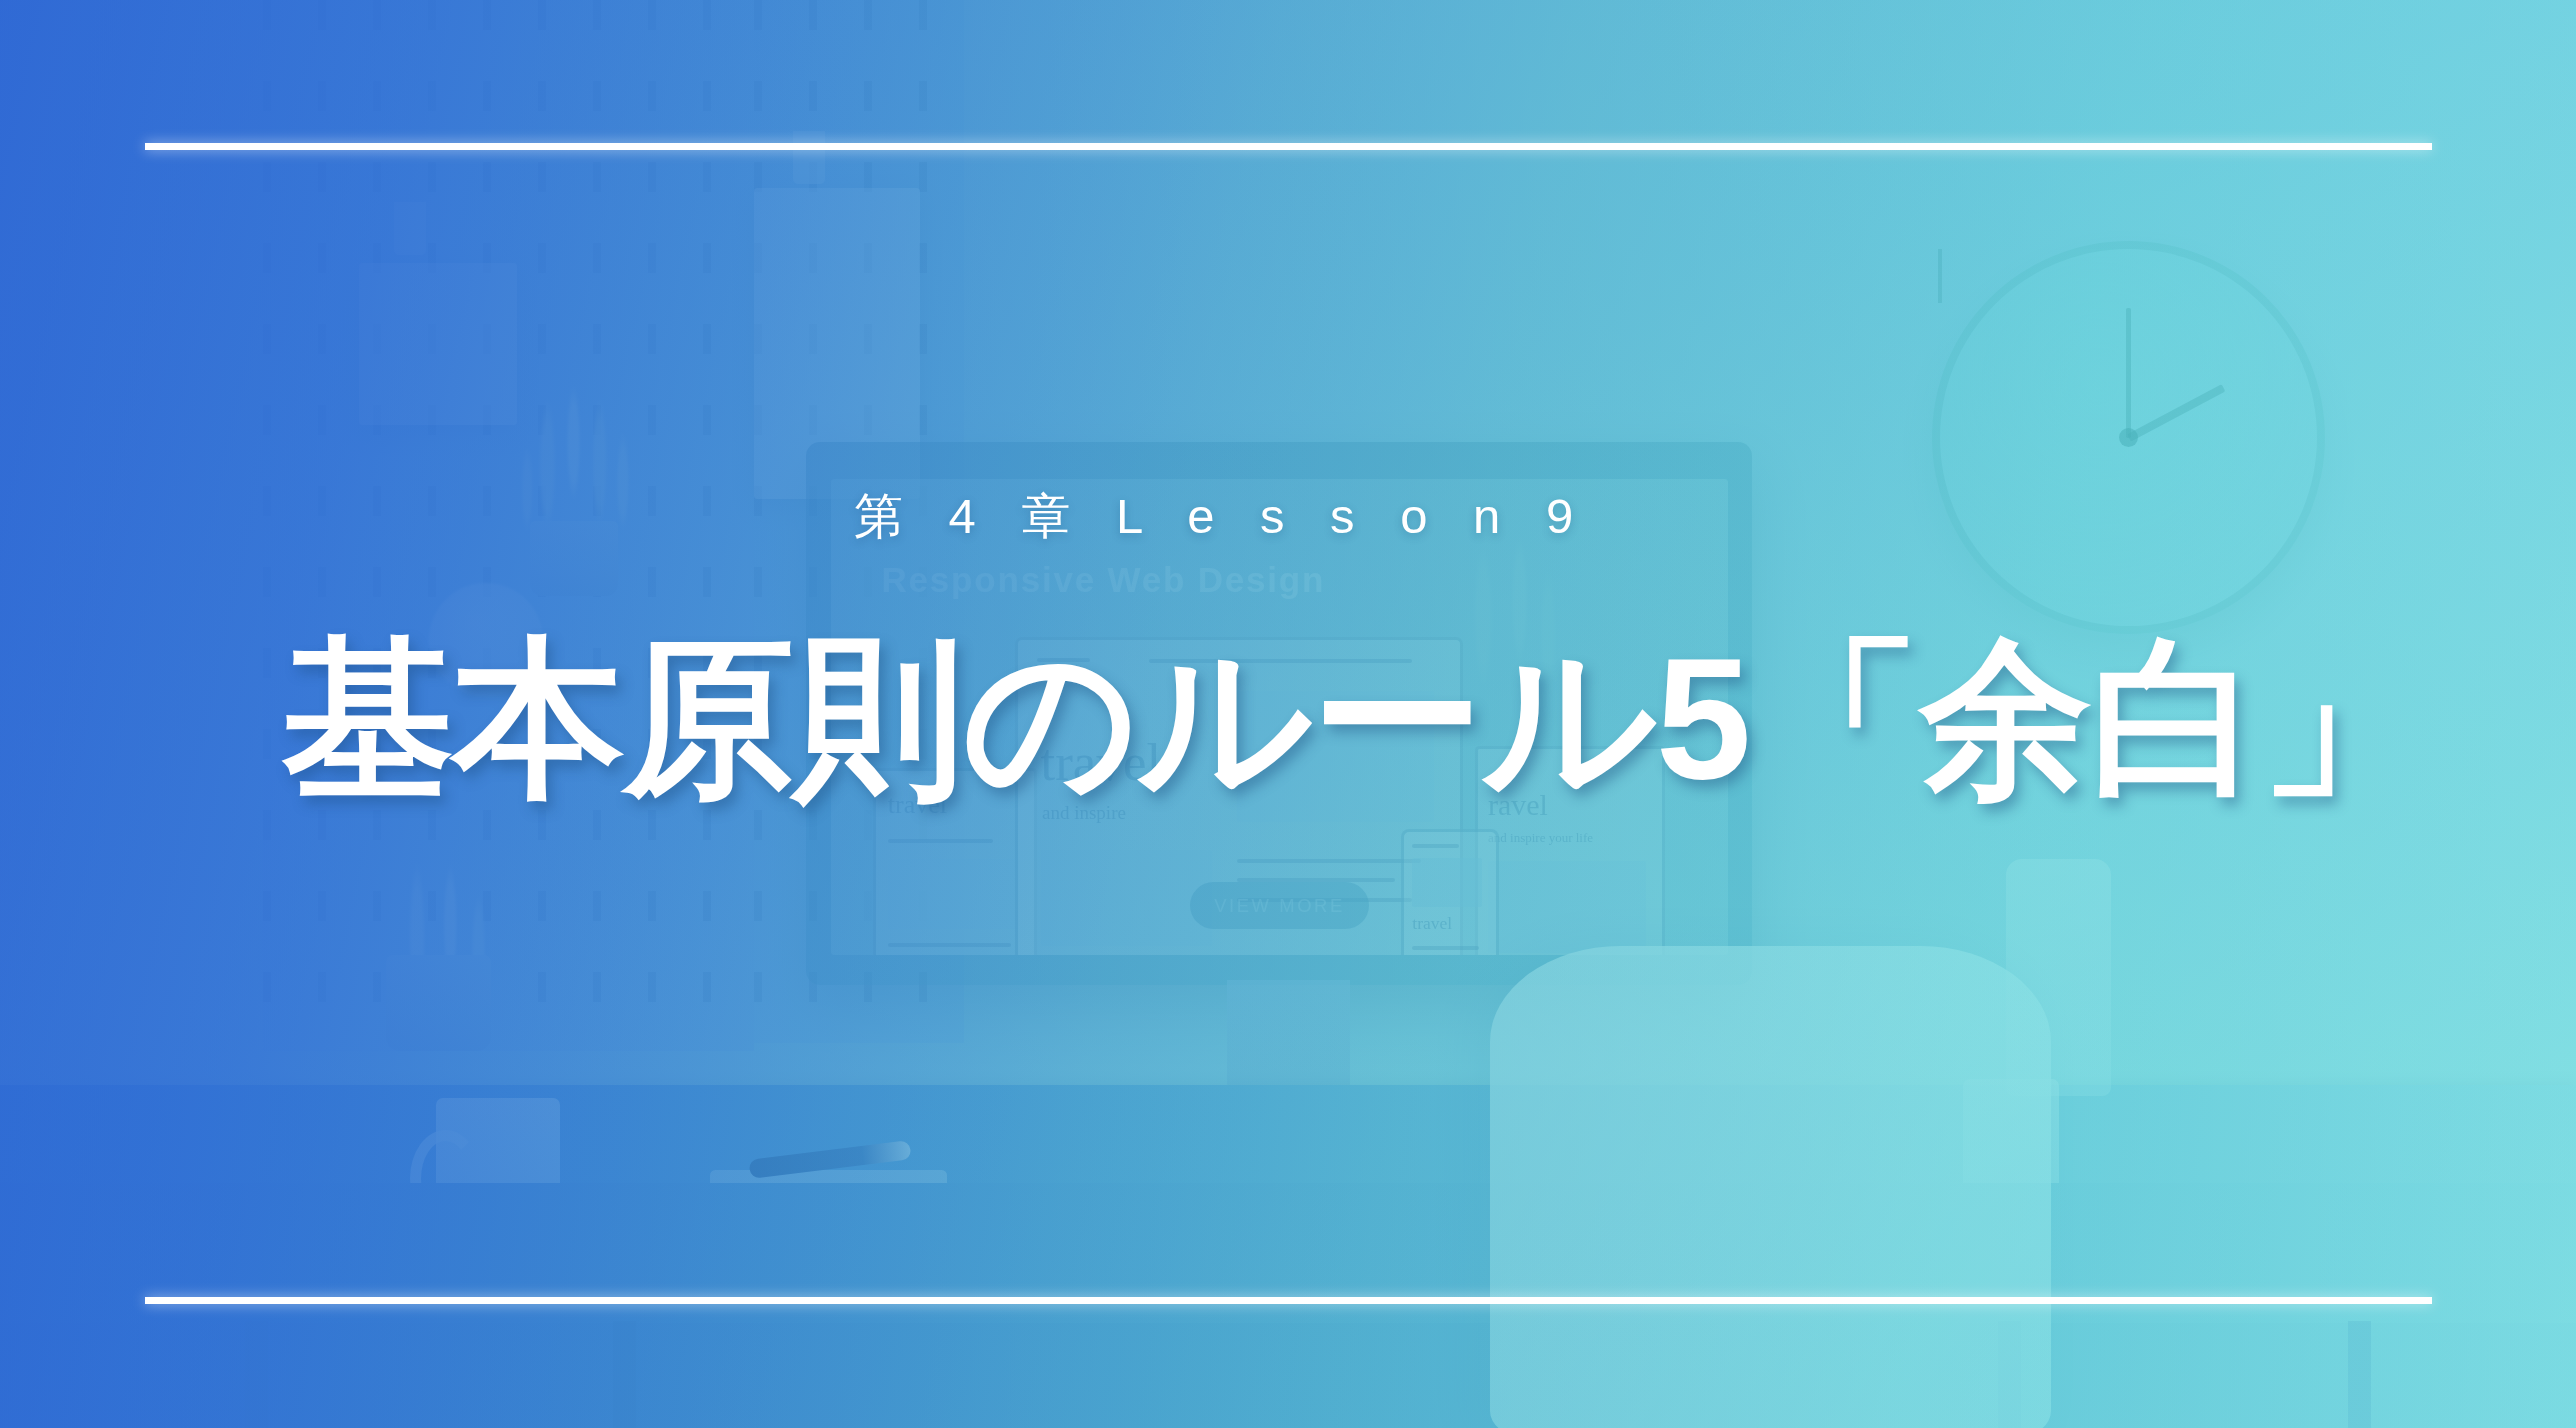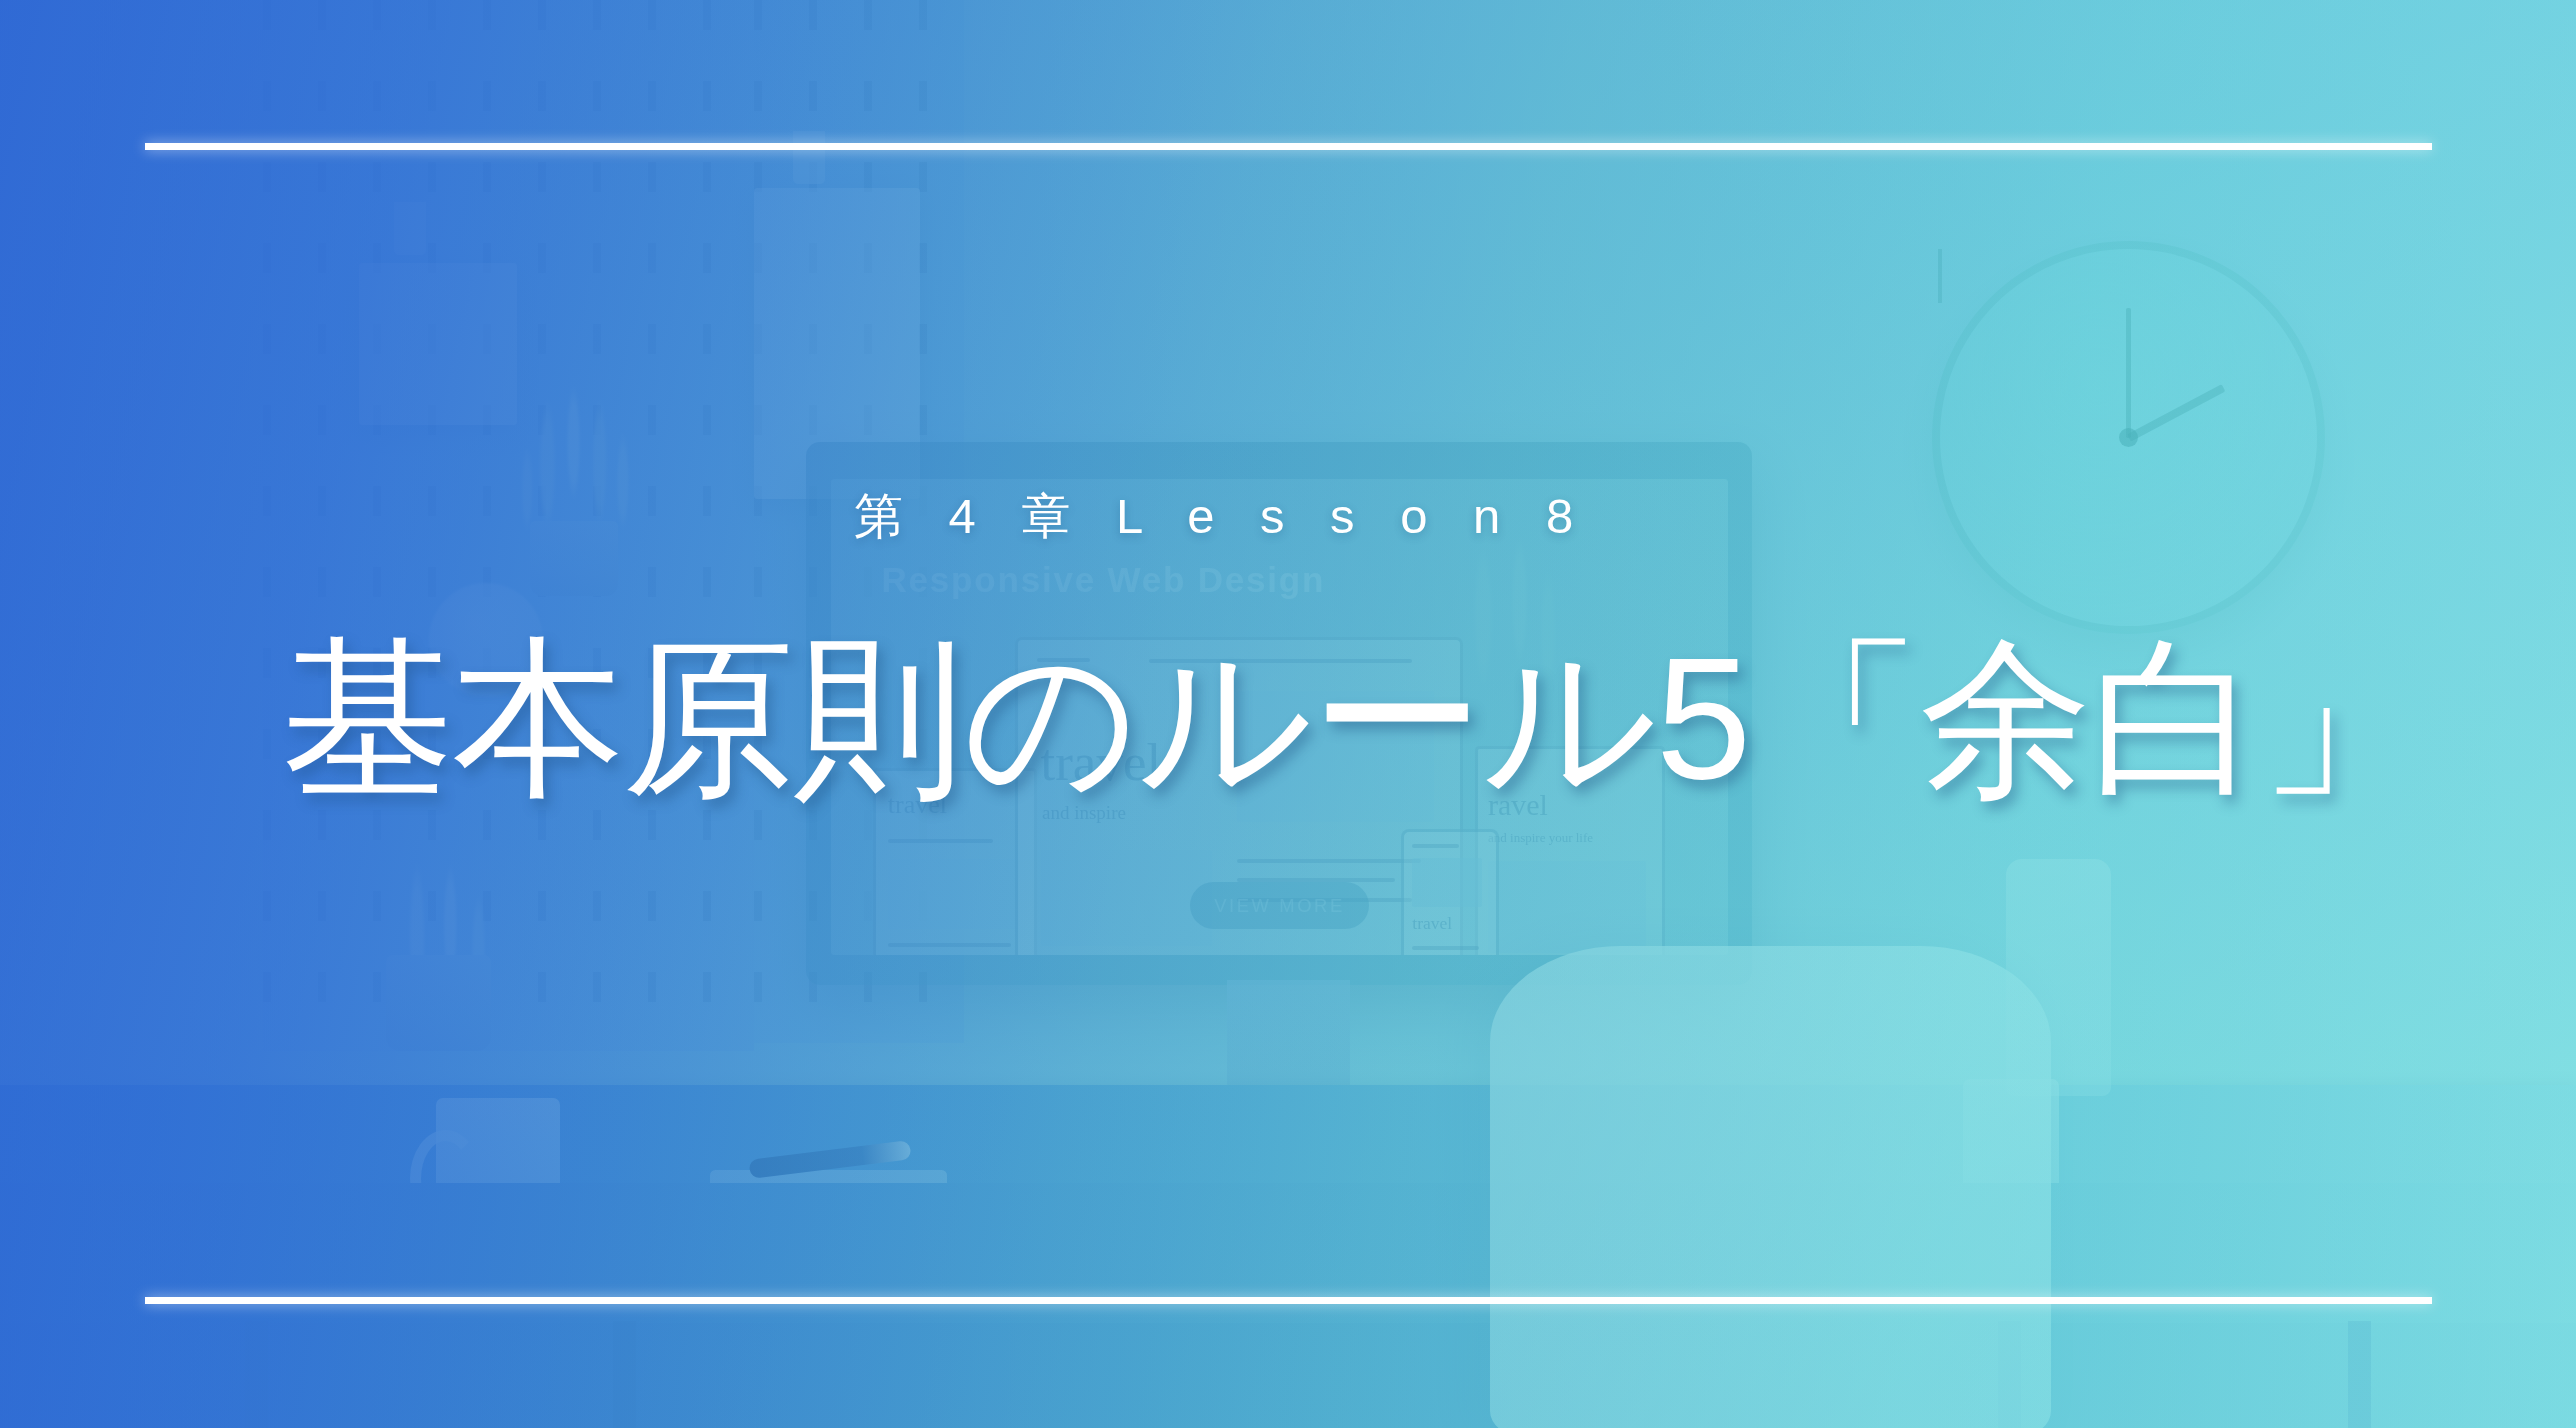--- a/index.html
+++ b/index.html
@@ -374,21 +374,21 @@
     letter-spacing: 16px;
     white-space: nowrap;
     text-shadow: 0 2.6px 8.8px rgba(20,70,120,.28);
   }
 
   .title {
     position: absolute;
     left: 282px;
     top: 627px;
     font-size: 172px;
-    font-weight: 400;
+    font-weight: 700;
     color: #ffffff;
     letter-spacing: -1.8px;
     white-space: nowrap;
     line-height: 1.06;
     text-shadow: 5.3px 8px 12.3px rgba(25,75,125,.40);
   }
 </style>
 </head>
 <body>
 
@@ -480,20 +480,20 @@
     <div class="desk-leg leg-d"></div>
 
     <div class="chair"></div>
   </div>
 
   <div class="tint"></div>
   <div class="tint2"></div>
 
   <div class="rule rule-top"></div>
 
-  <div class="subtitle">第 4 章  L e s s o n 8</div>
+  <div class="subtitle">第 4 章  L e s s o n 9</div>
 
   <div class="title">基本原則のルール5「余白」</div>
 
   <div class="rule rule-bottom"></div>
 
 </div>
 
 
 </body></html>

